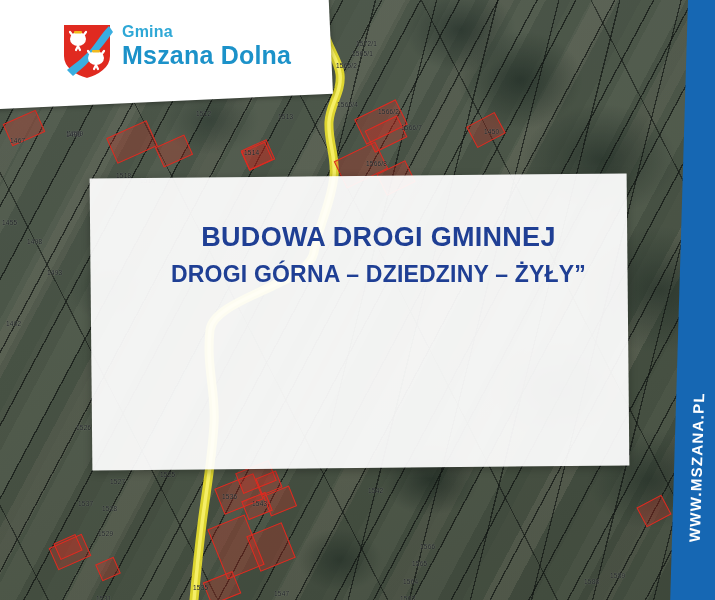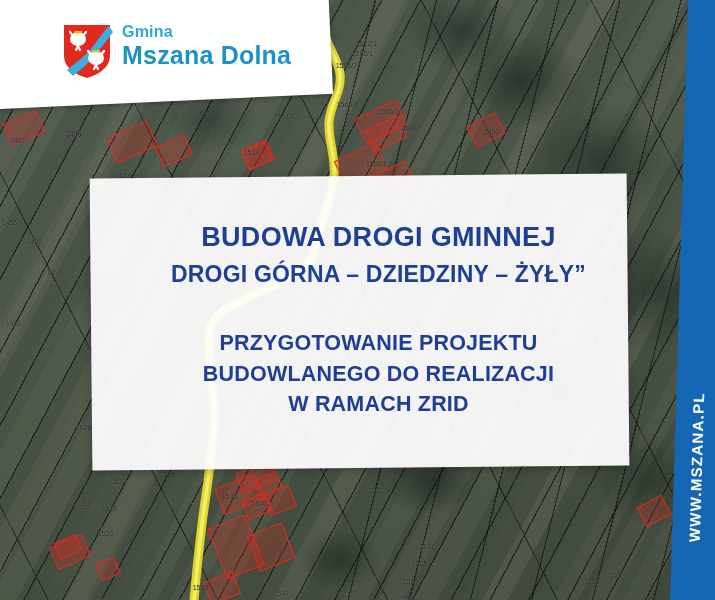--- a/index.html
+++ b/index.html
@@ -347,25 +347,20 @@
         <div class="logo-line1">Gmina</div>
         <div class="logo-line2">Mszana Dolna</div>
       </div>
     </div>
   </div>
 
   <div class="text-panel">
     <div class="text-panel-inner">
       <div class="headline1">BUDOWA DROGI GMINNEJ</div>
       <div class="headline2">DROGI GÓRNA – DZIEDZINY – ŻYŁY”</div>
-      <div class="subblock">
-        <div class="subline">PRZYGOTOWANIE PROJEKTU</div>
-        <div class="subline">BUDOWLANEGO DO REALIZACJI</div>
-        <div class="subline">W RAMACH ZRID</div>
-      </div>
     </div>
   </div>
 
   <div class="side-bar"></div>
   <div class="side-url">
     <span>WWW.MSZANA.PL</span>
   </div>
 
 </div>
 

